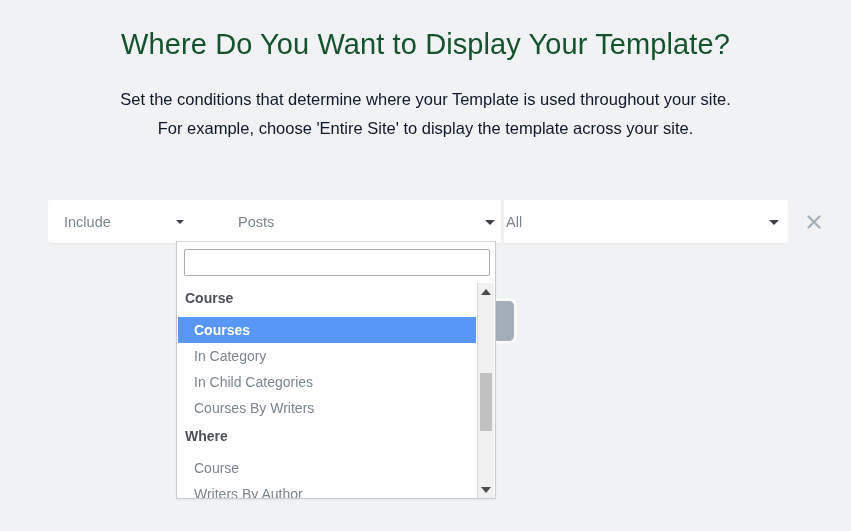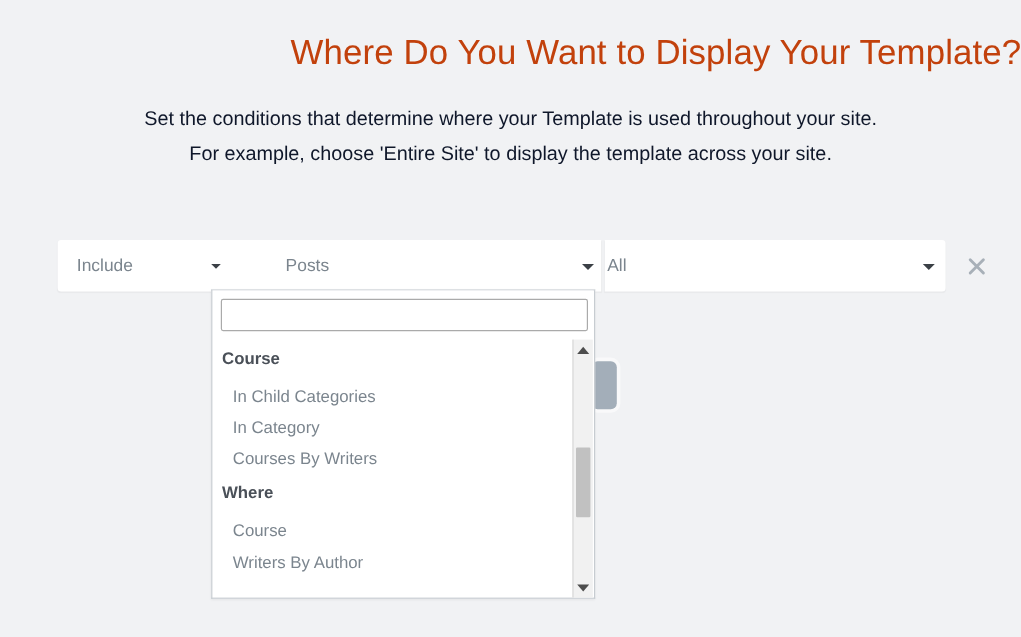--- a/index.html
+++ b/index.html
@@ -22,24 +22,23 @@
     left: 0;
     top: 0;
     width: 851px;
     text-align: center;
   }
   .page-title {
     margin: 0;
     padding-top: 24px;
     font-size: 29px;
     font-weight: 400;
-    color: #c2410c;
+    color: #14532d;
     letter-spacing: 0.1px;
     line-height: 40px;
-    text-align: right;
   }
   .page-subtitle {
     margin: 0;
     padding-top: 21px;
     font-size: 16.5px;
     font-weight: 400;
     color: #0f172a;
     line-height: 28.5px;
   }
   .page-subtitle .sub-line {
@@ -313,22 +312,23 @@
 
 </div>
 
 <div class="dropdown-panel">
 
   <input class="dropdown-search" type="text" autofocus="" placeholder="" style="">
 
   <div class="results-viewport">
     <ul class="results-list" id="results-list">
         <li class="opt-group">Course</li>
+        <li class="opt-item is-selected">Courses</li>
+        <li class="opt-item">In Category</li>
         <li class="opt-item">In Child Categories</li>
-        <li class="opt-item">In Category</li>
         <li class="opt-item">Courses By Writers</li>
         <li class="opt-group">Where</li>
         <li class="opt-item">Course</li>
         <li class="opt-item">Writers By Author</li>
       </ul>
   </div>
 
   <div class="scroll-track">
     <div class="scroll-arrow up">
         <span class="tri"></span>

